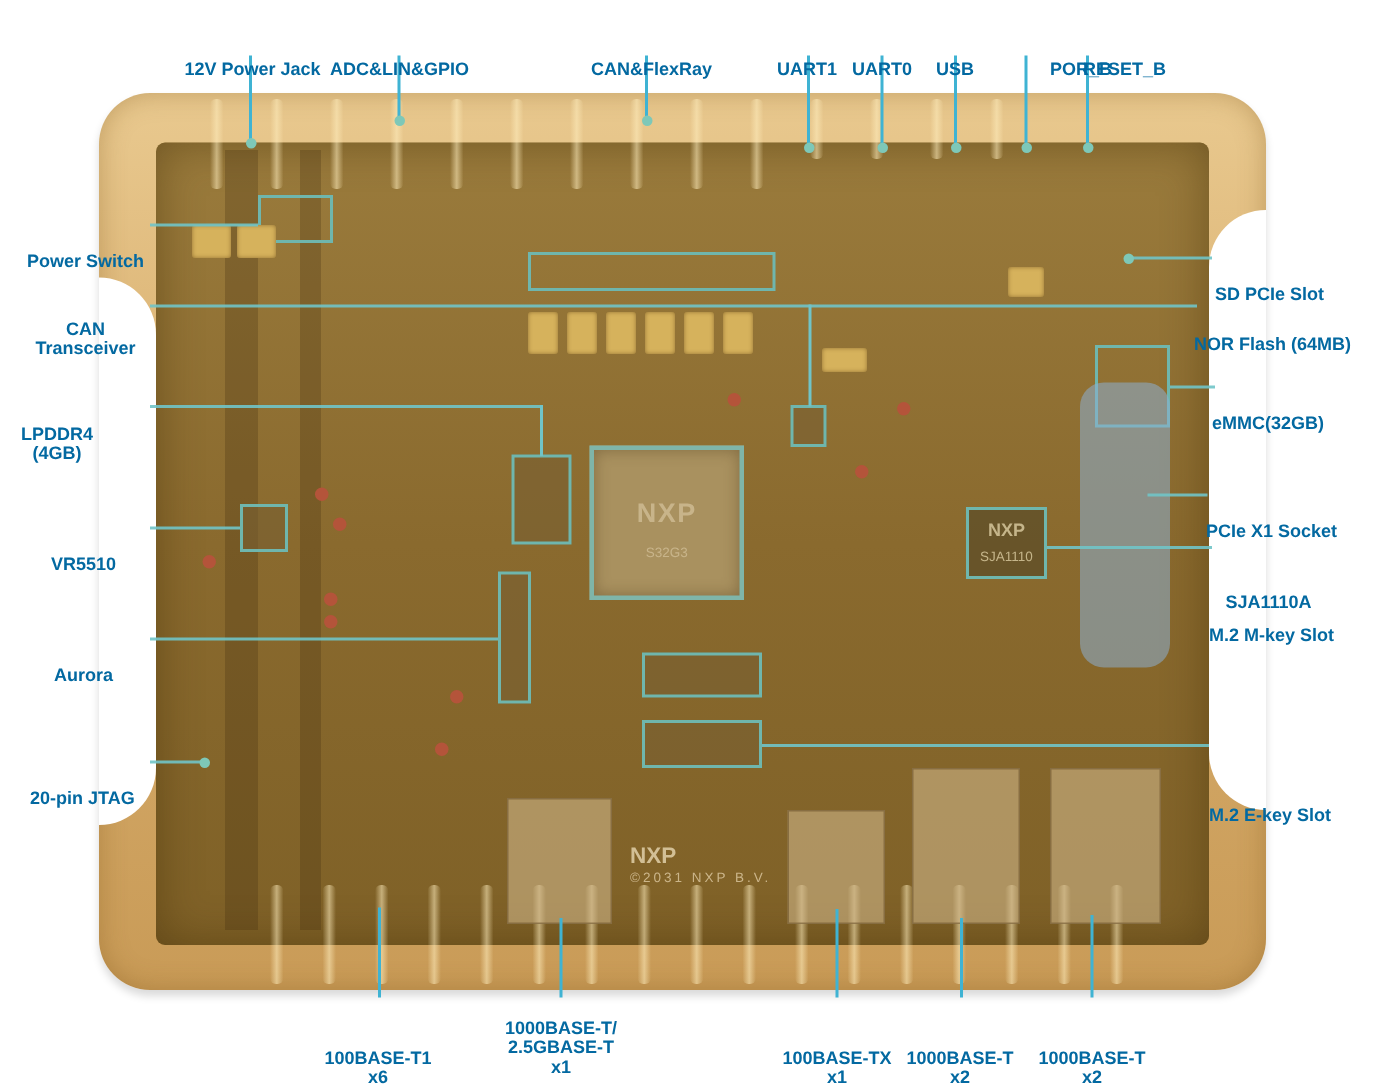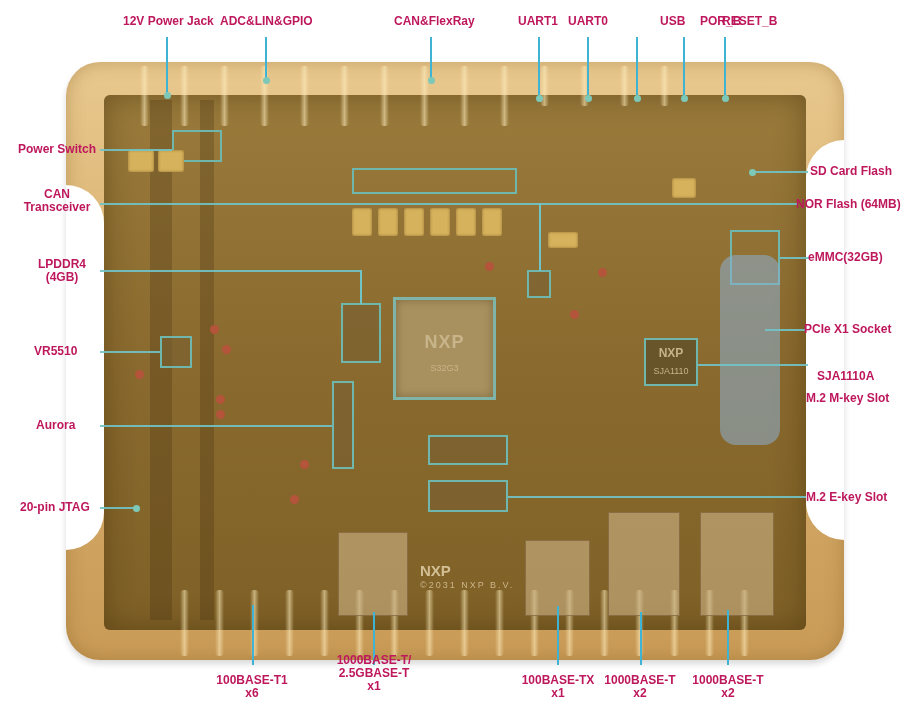--- a/index.html
+++ b/index.html
@@ -25,21 +25,21 @@
   .sja{position:absolute;left:644px;top:338px;width:54px;height:48px;background:rgba(90,75,40,.7);border:2px solid #6fb6ad;box-sizing:border-box;}
   .sja-logo{position:absolute;left:0;right:0;top:6px;text-align:center;color:#c5b58a;font-size:12px;font-weight:bold;}
   .sja-part{position:absolute;left:0;right:0;top:26px;text-align:center;color:#c5b58a;font-size:9px;}
   .nxp-watermark{position:absolute;left:720px;top:255px;width:60px;height:190px;background:rgba(140,175,210,.55);border-radius:16px;}
   .cap{position:absolute;width:20px;height:28px;background:#d6b25c;border-radius:2px;box-shadow:inset 0 0 3px rgba(80,50,10,.5);}
   .red-dot{position:absolute;width:9px;height:9px;border-radius:50%;background:#b4543a;}
   .rj45{position:absolute;background:rgba(205,180,135,.6);border:1px solid rgba(110,85,45,.6);box-sizing:border-box;}
   .bottom-logo{position:absolute;left:420px;top:562px;color:#d2bf95;font-size:15px;font-weight:bold;}
   .bottom-copy{position:absolute;left:420px;top:580px;color:#cbb58a;font-size:9px;letter-spacing:2px;}
   
-  .lbl{position:absolute;font-weight:bold;font-size:12px;color:#be185d;line-height:13px;white-space:nowrap;}
+  .lbl{position:absolute;font-weight:bold;font-size:12px;color:#0369a1;line-height:13px;white-space:nowrap;margin-top:25px;}
   .lbl.c{text-align:center;}
   .vline{position:absolute;width:2px;background:#3fb3d3;}
   .hline{position:absolute;height:2px;background:#70c4c8;opacity:.9;}
   .dot{position:absolute;width:7px;height:7px;border-radius:50%;background:#7ec8b8;margin-left:-3px;margin-top:-3px;}
 </style>
 </head>
 <body>
 
 <div class="stage">
 
@@ -176,44 +176,44 @@
   <div class="vline" style="left:373px;top:612px;height:53px"></div>
   <div class="vline" style="left:557px;top:606px;height:59px"></div>
   <div class="vline" style="left:640px;top:612px;height:53px"></div>
   <div class="vline" style="left:727px;top:610px;height:55px"></div>
 
   <div class="lbl" style="left:123px;top:15px">12V Power Jack</div>
   <div class="lbl" style="left:220px;top:15px">ADC&amp;LIN&amp;GPIO</div>
   <div class="lbl" style="left:394px;top:15px">CAN&amp;FlexRay</div>
   <div class="lbl" style="left:518px;top:15px">UART1</div>
   <div class="lbl" style="left:568px;top:15px">UART0</div>
-  <div class="lbl" style="left:660px;top:15px">USB</div>
+  <div class="lbl" style="left:624px;top:15px">USB</div>
   <div class="lbl" style="left:700px;top:15px">POR_B</div>
   <div class="lbl" style="left:722px;top:15px">RESET_B</div>
 
   <div class="lbl" style="left:18px;top:143px">Power Switch</div>
   <div class="lbl c" style="left:22px;top:188px;width:70px">
     <div>CAN</div>
     <div>Transceiver</div>
   </div>
-  <div class="lbl c" style="left:38px;top:258px;width:48px">
+  <div class="lbl c" style="left:14px;top:258px;width:48px">
     <div>LPDDR4</div>
     <div>(4GB)</div>
   </div>
   <div class="lbl" style="left:34px;top:345px">VR5510</div>
   <div class="lbl" style="left:36px;top:419px">Aurora</div>
   <div class="lbl" style="left:20px;top:501px">20-pin JTAG</div>
 
-  <div class="lbl" style="left:810px;top:165px">SD Card Flash</div>
+  <div class="lbl" style="left:810px;top:165px">SD PCIe Slot</div>
   <div class="lbl" style="left:796px;top:198px">NOR Flash (64MB)</div>
   <div class="lbl" style="left:808px;top:251px">eMMC(32GB)</div>
   <div class="lbl" style="left:804px;top:323px">PCIe X1 Socket</div>
   <div class="lbl" style="left:817px;top:370px">SJA1110A</div>
   <div class="lbl" style="left:806px;top:392px">M.2 M-key Slot</div>
-  <div class="lbl" style="left:806px;top:491px">M.2 E-key Slot</div>
+  <div class="lbl" style="left:806px;top:512px">M.2 E-key Slot</div>
 
   <div class="lbl c" style="left:212px;top:674px;width:80px">
     <div>100BASE-T1</div>
     <div>x6</div>
   </div>
   <div class="lbl c" style="left:328px;top:654px;width:92px">
     <div>1000BASE-T/</div>
     <div>2.5GBASE-T</div>
     <div>x1</div>
   </div>

